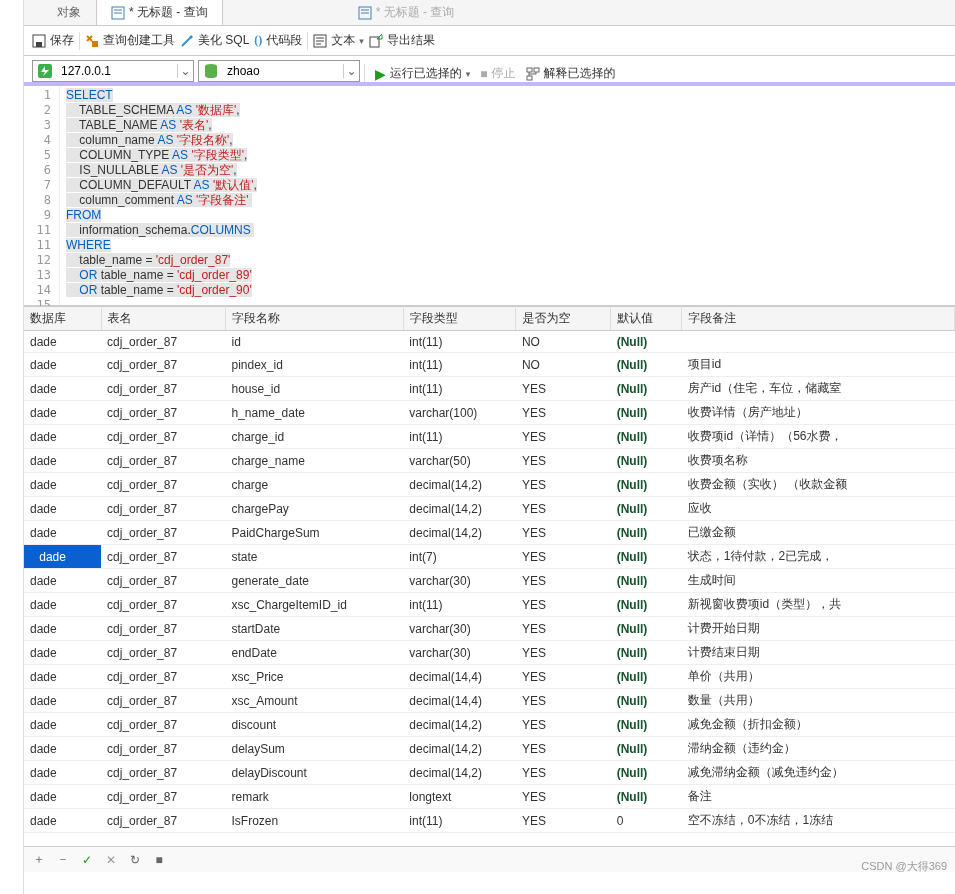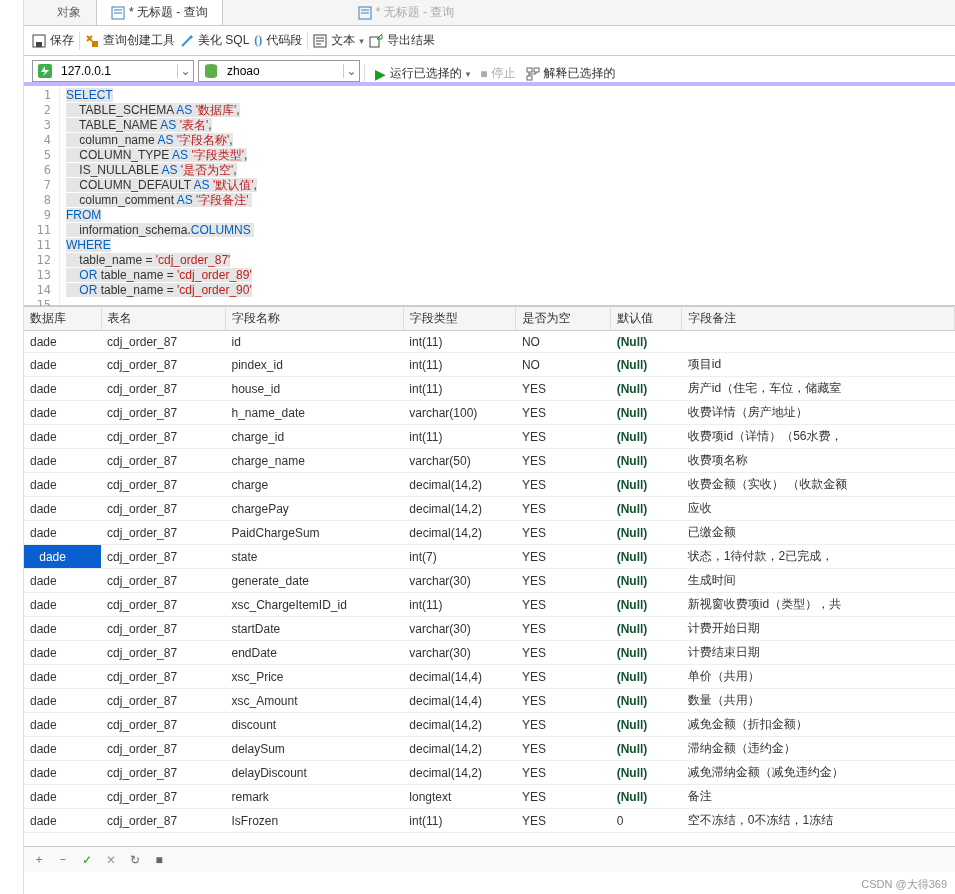--- a/index.html
+++ b/index.html
@@ -32,21 +32,21 @@
 .restabs { display:flex; height:26px; border-bottom:1px solid #ccc; align-items:flex-end; padding-left:4px; gap:2px;}
 .rtab { padding:4px 12px; border:1px solid transparent; color:#666; }
 .rtab.active { border:1px solid #ccc; border-bottom:1px solid #fff; background:#fff; color:#333; margin-bottom:-1px;}
 table { border-collapse:collapse; width:100%; }
 th, td { text-align:left; padding:3px 6px; border-bottom:1px solid #eee; height:22px; white-space:nowrap; overflow:hidden; }
 th { background:#f5f5f5; border-top:1px solid #ccc; border-bottom:1px solid #ccc; border-right:1px solid #ddd; font-weight:normal; color:#333;}
 td { font-size:12px; }
 .null { color:#14532d;font-weight:bold; }
 .rowsel td:first-child { background:#0a60d0; color:#fff; }
 .statusbar { position:absolute; bottom:22px; left:24px; right:0; height:26px; border-top:1px solid #ccc; background:#f9f9f9; display:flex; align-items:center; gap:10px; padding:0 8px; color:#666;}
-.footer { position:absolute; bottom:2px; right:8px; color:#999; font-size:11px;}
+.footer { position:absolute; bottom:20px; right:8px; color:#999; font-size:11px;}
 .sb-icon { width:14px; display:inline-block; text-align:center; }
 .grid-wrap { overflow-y:auto; flex:1;}
 svg { display:block; }
 .col0{width:65px}.col1{width:105px}.col2{width:150px}.col3{width:95px}.col4{width:80px}.col5{width:60px}.col6{width:230px}
 </style>
 </head>
 <body>
 
 <div class="left-gutter">
   

